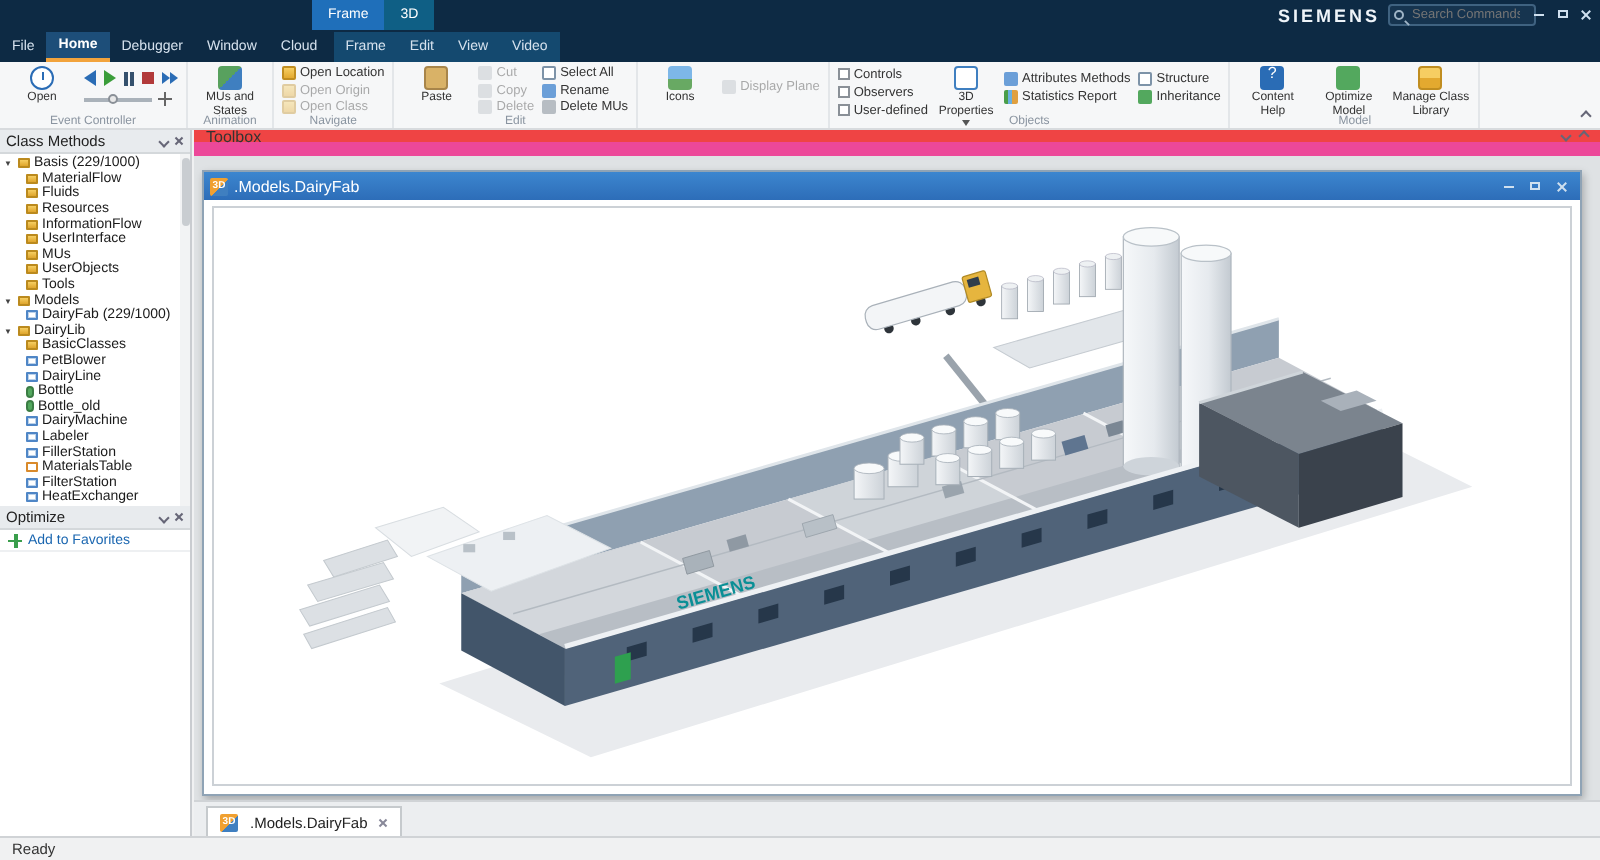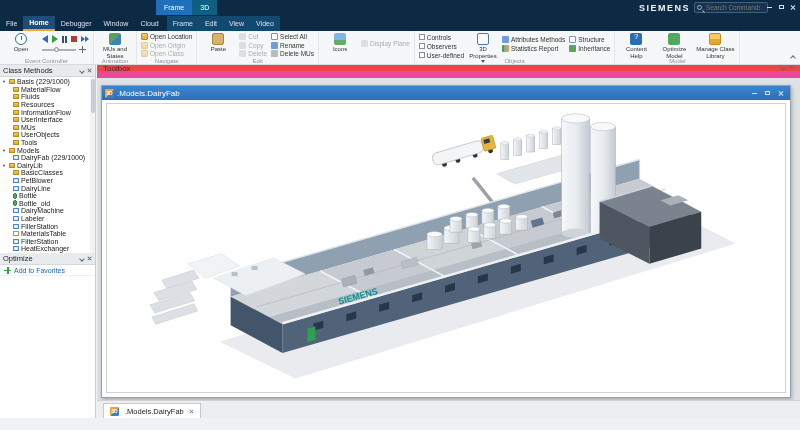--- a/index.html
+++ b/index.html
@@ -698,14 +698,17 @@
 
     <div class="tabstrip">
       <div class="doctab">
         <span class="vp-chip">3D</span>
         <span>.Models.DairyFab</span>
         <span class="x-tab"></span>
       </div>
     </div>
   </div>
 
+  <div class="statusbar">
+    <span>Ready</span>
+  </div>
 
 </div>
 
 </body></html>

